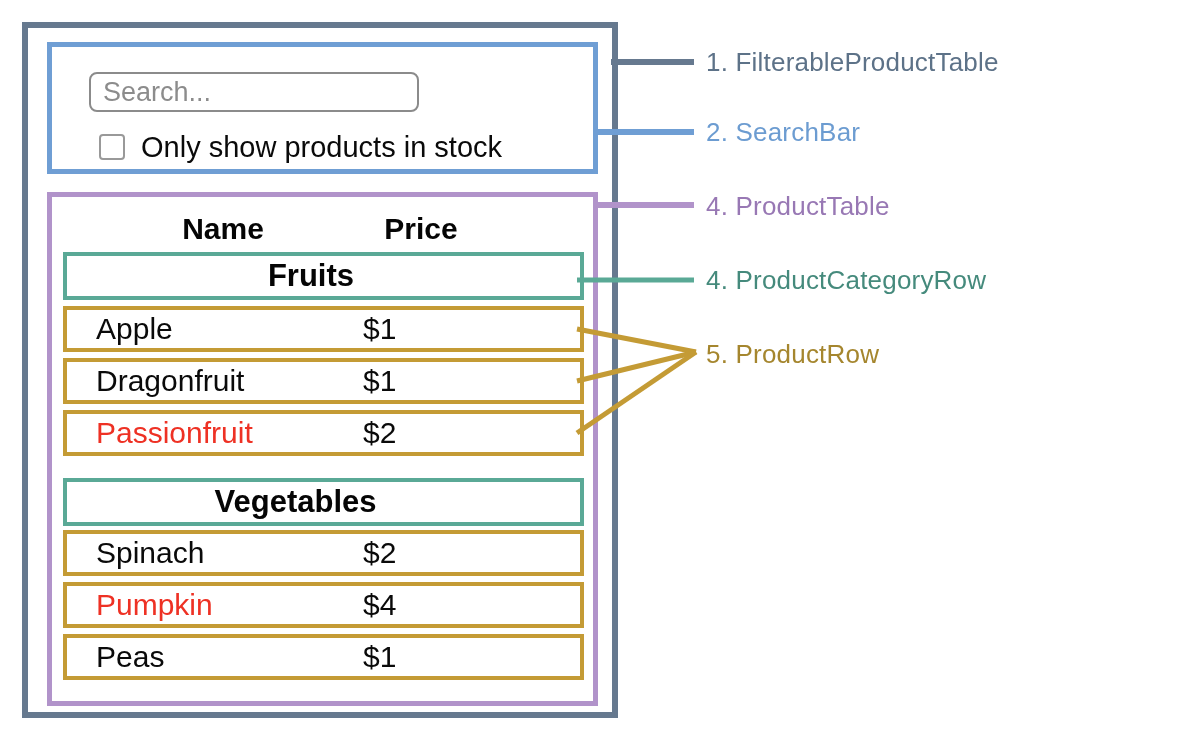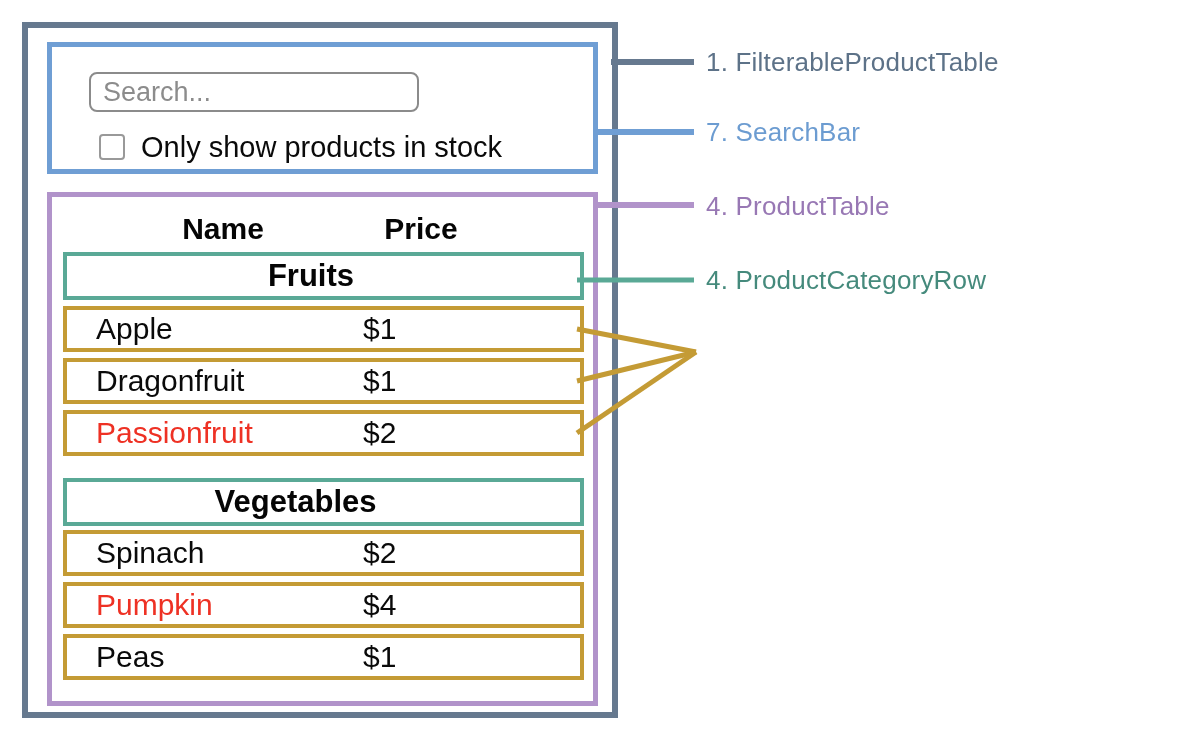--- a/index.html
+++ b/index.html
@@ -166,17 +166,18 @@
     <line x1="611" y1="62" x2="694" y2="62" stroke-width="6" style="stroke: rgb(102, 121, 143);"></line>
     <line x1="593" y1="132" x2="694" y2="132" stroke-width="6" style="stroke: rgb(111, 158, 212);"></line>
     <line x1="593" y1="205" x2="694" y2="205" stroke-width="6" style="stroke: rgb(177, 147, 202);"></line>
     <line x1="577" y1="280" x2="694" y2="280" stroke-width="5" style="stroke: rgb(90, 169, 150);"></line>
     <line x1="577" y1="329" x2="696" y2="352" stroke-width="5" style="stroke: rgb(196, 155, 53);"></line>
     <line x1="577" y1="381" x2="696" y2="352" stroke-width="5" style="stroke: rgb(196, 155, 53);"></line>
     <line x1="577" y1="433" x2="696" y2="352" stroke-width="5" style="stroke: rgb(196, 155, 53);"></line>
   </svg>
 
   <div class="legend-label ll-1" style="color: rgb(93, 114, 136);">1. FilterableProductTable</div>
-  <div class="legend-label ll-2" style="color: rgb(108, 156, 209);">7. SearchBar</div>
+  <div class="legend-label ll-2" style="color: rgb(108, 156, 209);">2. SearchBar</div>
   <div class="legend-label ll-3" style="color: rgb(152, 120, 180);">4. ProductTable</div>
   <div class="legend-label ll-4" style="color: rgb(69, 138, 124);">4. ProductCategoryRow</div>
+  <div class="legend-label ll-5" style="color: rgb(165, 134, 46);">5. ProductRow</div>
 
 </div>
 
 </body></html>

